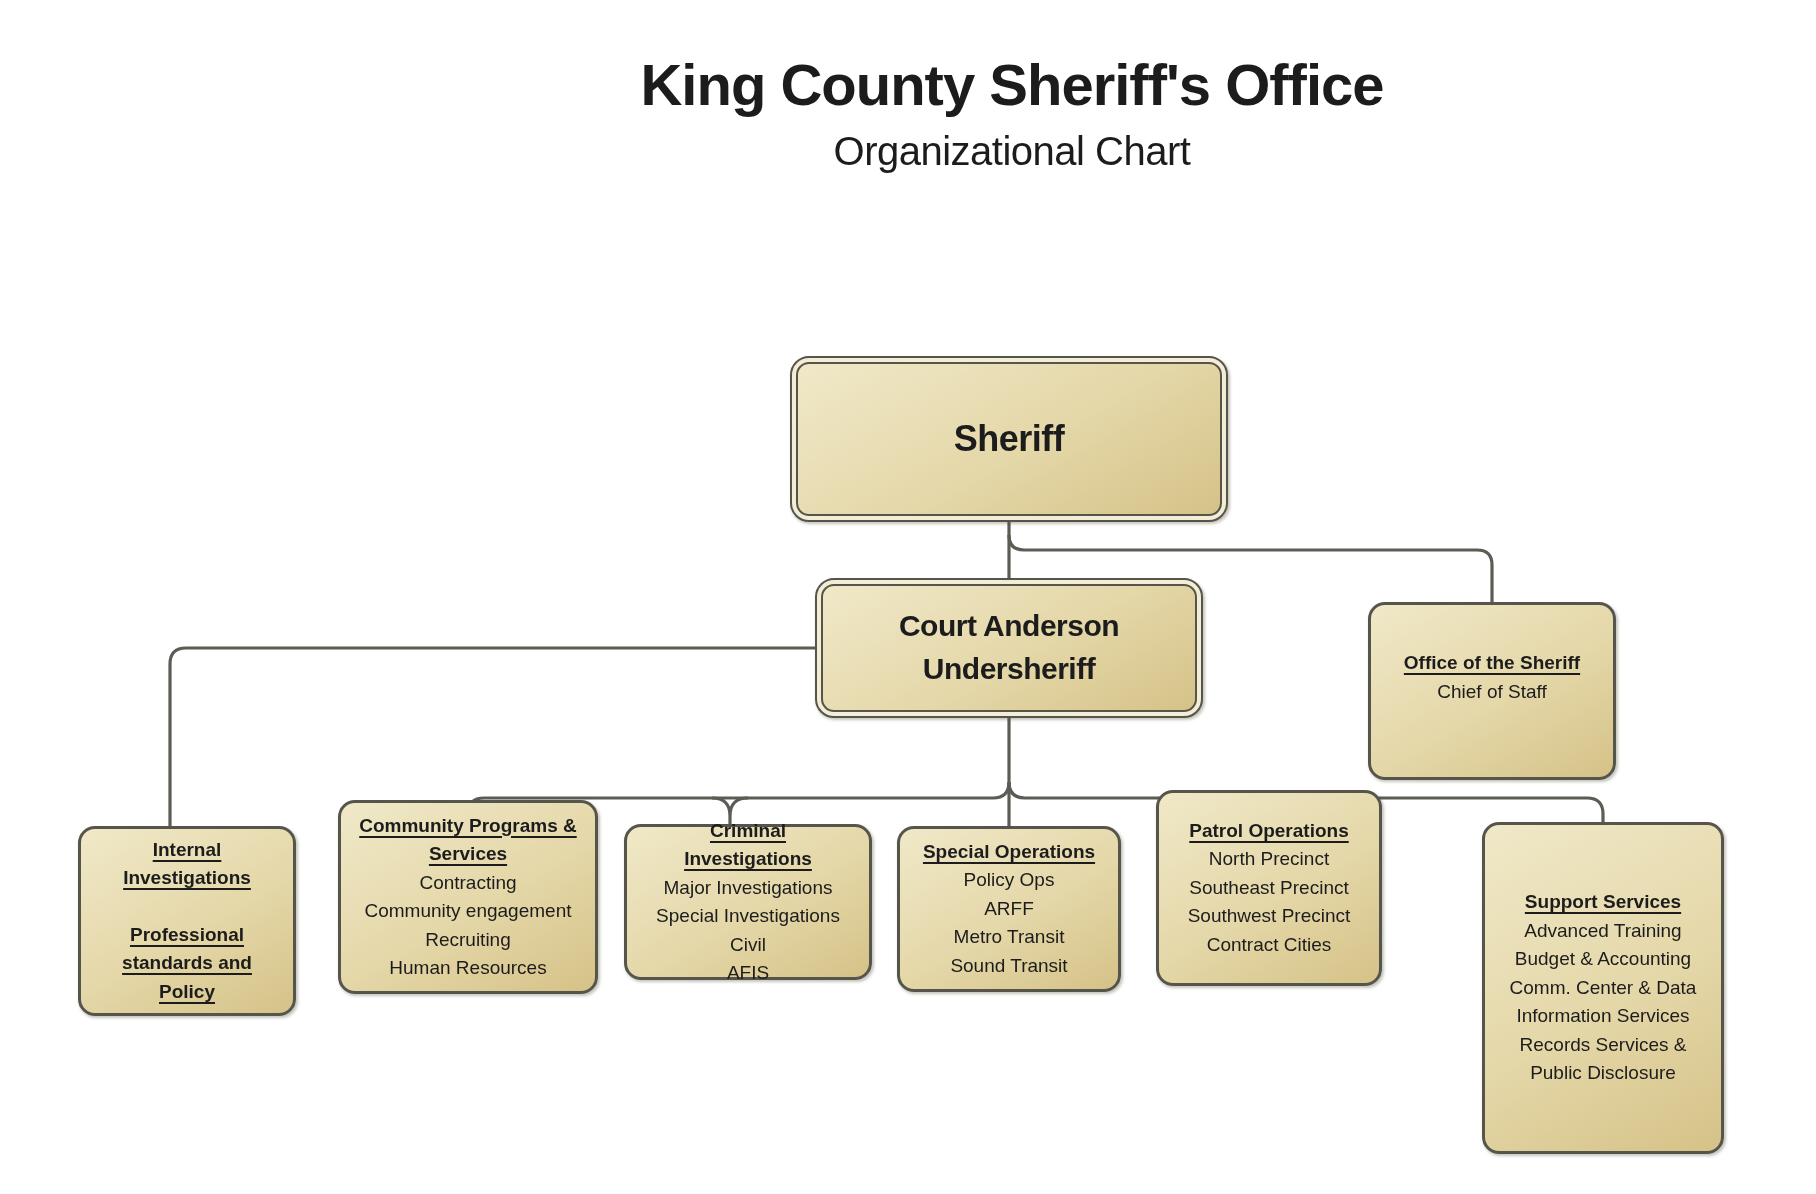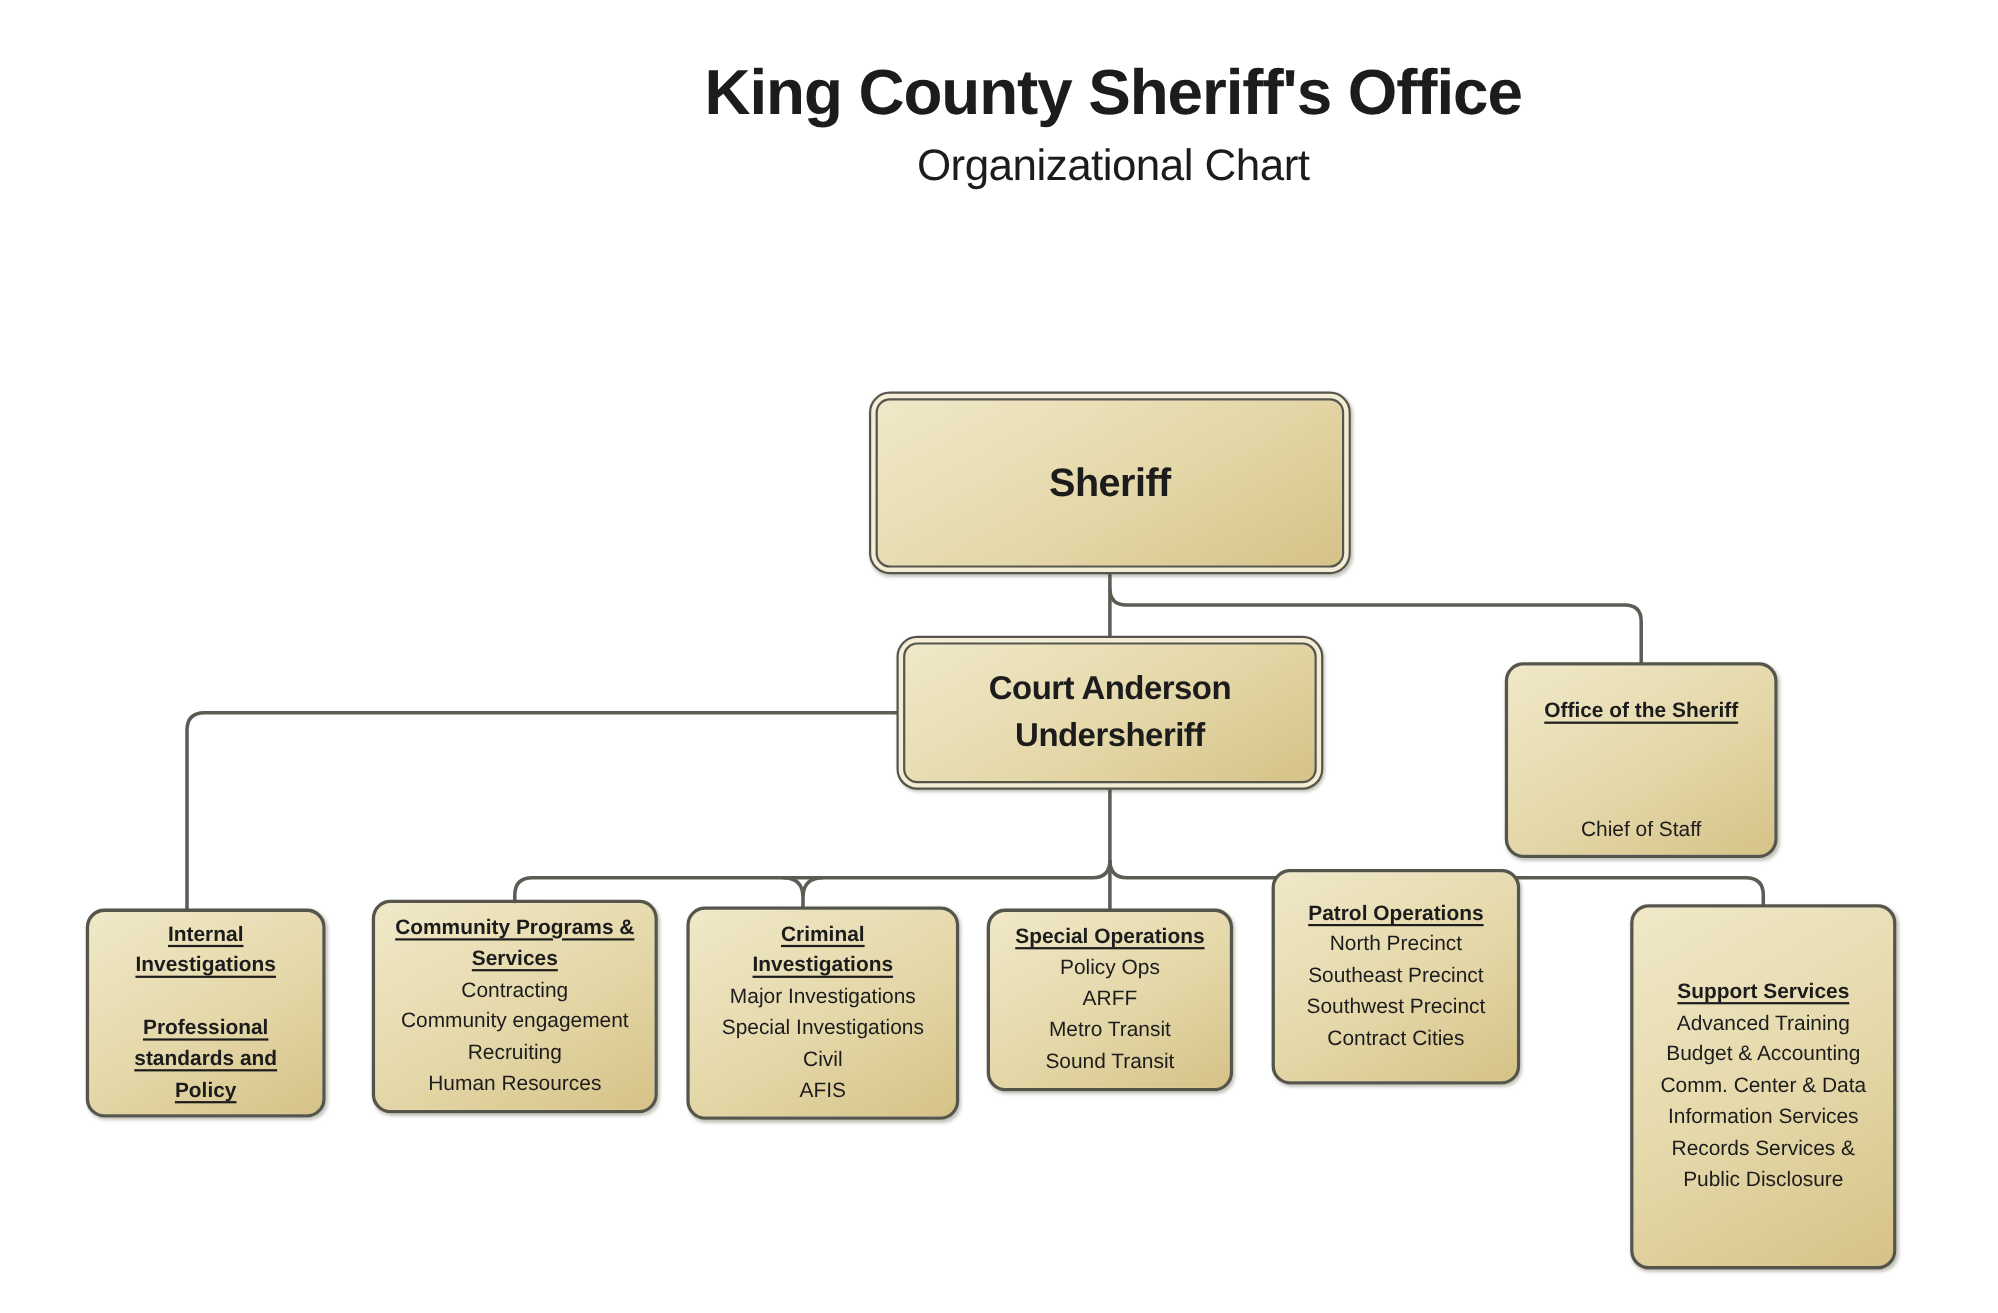--- a/index.html
+++ b/index.html
@@ -34,21 +34,21 @@
         box-shadow:1.5px 2px 3px rgba(90,85,60,.35);}
   .node.double{border-width:2.5px;border-radius:19px;padding:4px;
         background:#f3edd6;}
   .node.double .inner{width:100%;height:100%;border:2.5px solid var(--box-border);
         border-radius:13px;
         background:linear-gradient(150deg,var(--box-fill-light) 0%,var(--box-fill-mid) 55%,var(--box-fill-dark) 100%);
         display:flex;flex-direction:column;align-items:center;justify-content:center;}
   .content{width:100%;height:100%;display:flex;flex-direction:column;
         align-items:center;justify-content:center;text-align:center;
         padding:8px 12px;line-height:1.5;font-size:19px;}
-  .content.top{justify-content:space-between;padding-top:28px;}
+  .content.top{justify-content:flex-start;padding-top:44px;}
   .node-support .content{padding:4px 16px;}
   .big-name{font-weight:bold;font-size:36px;line-height:1.42;letter-spacing:-0.5px;}
   .node-undersheriff .big-name{font-size:30px;}
   .box-title{font-weight:bold;}
   .u{text-decoration:underline;text-decoration-thickness:2px;text-underline-offset:4px;}
   .narrow{max-width:155px;}
   .gap{margin-top:28px;}
   .box-line{display:block;}
 </style>
 </head>
@@ -91,31 +91,31 @@
     </div>
   </div>
 
   <div class="node" style="left:78px;top:826px;width:218px;height:190px">
     <div class="content">
       <div class="box-title u narrow">Internal Investigations</div>
       <div class="box-title u narrow gap">Professional standards and Policy</div>
     </div>
   </div>
 
-  <div class="node" style="left:338px;top:818px;width:260px;height:194px">
+  <div class="node" style="left:338px;top:800px;width:260px;height:194px">
     <div class="content">
       <div class="box-title u">Community Programs &amp; Services</div>
       <span class="box-line">Contracting</span>
       <span class="box-line">Community engagement</span>
       <span class="box-line">Recruiting</span>
       <span class="box-line">Human Resources</span>
     </div>
   </div>
 
-  <div class="node" style="left:624px;top:824px;width:248px;height:194px">
+  <div class="node" style="left:624px;top:824px;width:248px;height:156px">
     <div class="content">
       <div class="box-title u narrow">Criminal Investigations</div>
       <span class="box-line">Major Investigations</span>
       <span class="box-line">Special Investigations</span>
       <span class="box-line">Civil</span>
       <span class="box-line">AFIS</span>
     </div>
   </div>
 
   <div class="node" style="left:897px;top:826px;width:224px;height:166px">

